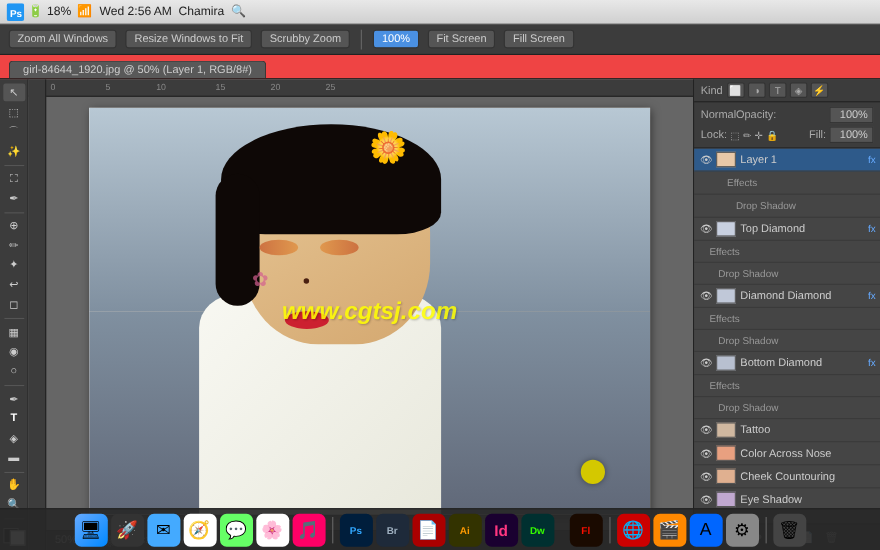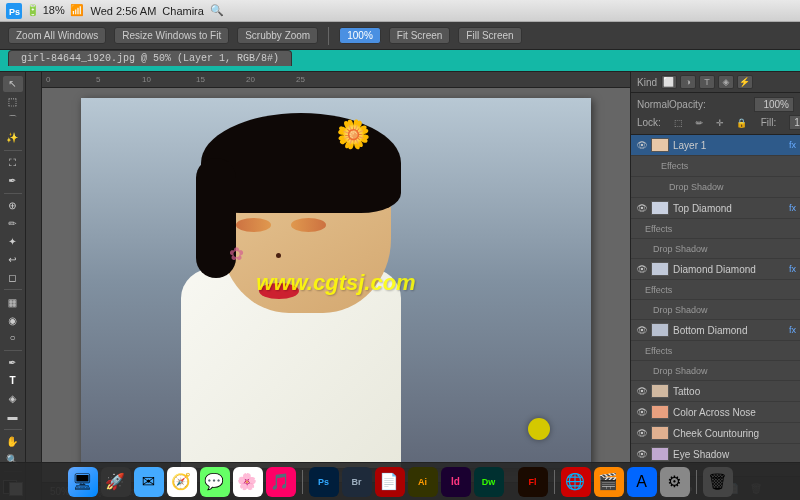--- a/index.html
+++ b/index.html
@@ -95,27 +95,26 @@
     .options-separator {
       width: 1px;
       height: 18px;
       background: #666;
       margin: 0 2px;
     }
 
     
     #doc-tab {
       height: 22px;
-      background: #14b8a6;
-      display: flex;
-      align-items: flex-start;
+      background: #ef4444;
+      display: flex;
+      align-items: flex-end;
       padding: 0 8px;
       border-bottom: 1px solid #222;
       flex-shrink: 0;
-      font-family: Liberation Mono, monospace;
     }
     .doc-tab-item {
       background: #595959;
       border: 1px solid #333;
       border-bottom: none;
       color: #ccc;
       font-size: 10px;
       padding: 2px 12px;
       border-radius: 4px 4px 0 0;
       cursor: pointer;
@@ -326,21 +325,21 @@
       border: 1px solid #333;
       color: #ccc;
       font-size: 10px;
       padding: 1px 4px;
       width: 40px;
       text-align: right;
     }
     .lock-row {
       display: flex;
       align-items: center;
-      gap: 13px;
+      gap: 3px;
       color: #aaa;
       font-size: 10px;
     }
     .lock-icon-sm {
       font-size: 9px;
       color: #aaa;
     }
 
     
     #layers-list {
@@ -760,21 +759,21 @@
     <span style="color:#31a8ff;font-weight:bold;font-size:9px;">Ps</span>
   </div>
   <div class="dock-item" style="background:#1e2a3a;border-radius:6px;">
     <span style="color:#9eafbf;font-weight:bold;font-size:9px;">Br</span>
   </div>
   <div class="dock-item" style="background:#a00;">📄</div>
   <div class="dock-item" style="background:#330;border-radius:6px;">
     <span style="color:#ff9a00;font-weight:bold;font-size:9px;">Ai</span>
   </div>
   <div class="dock-item" style="background:#1a0030;border-radius:6px;">
-    <span style="color:#ff3680;font-weight:bold;font-size:10px;">Id</span>
+    <span style="color:#ff3680;font-weight:bold;font-size:14px;">Id</span>
   </div>
   <div class="dock-item" style="background:#003030;border-radius:6px;">
     <span style="color:#35fa00;font-weight:bold;font-size:9px;">Dw</span>
   </div>
   <div class="dock-item" style="background:#1a0a00;border-radius:6px;margin-left:11px;">
     <span style="color:#fa0f00;font-weight:bold;font-size:9px;">Fl</span>
   </div>
   <div class="dock-separator"></div>
   <div class="dock-item" style="background:#c00;">🌐</div>
   <div class="dock-item" style="background:#f80;">🎬</div>

